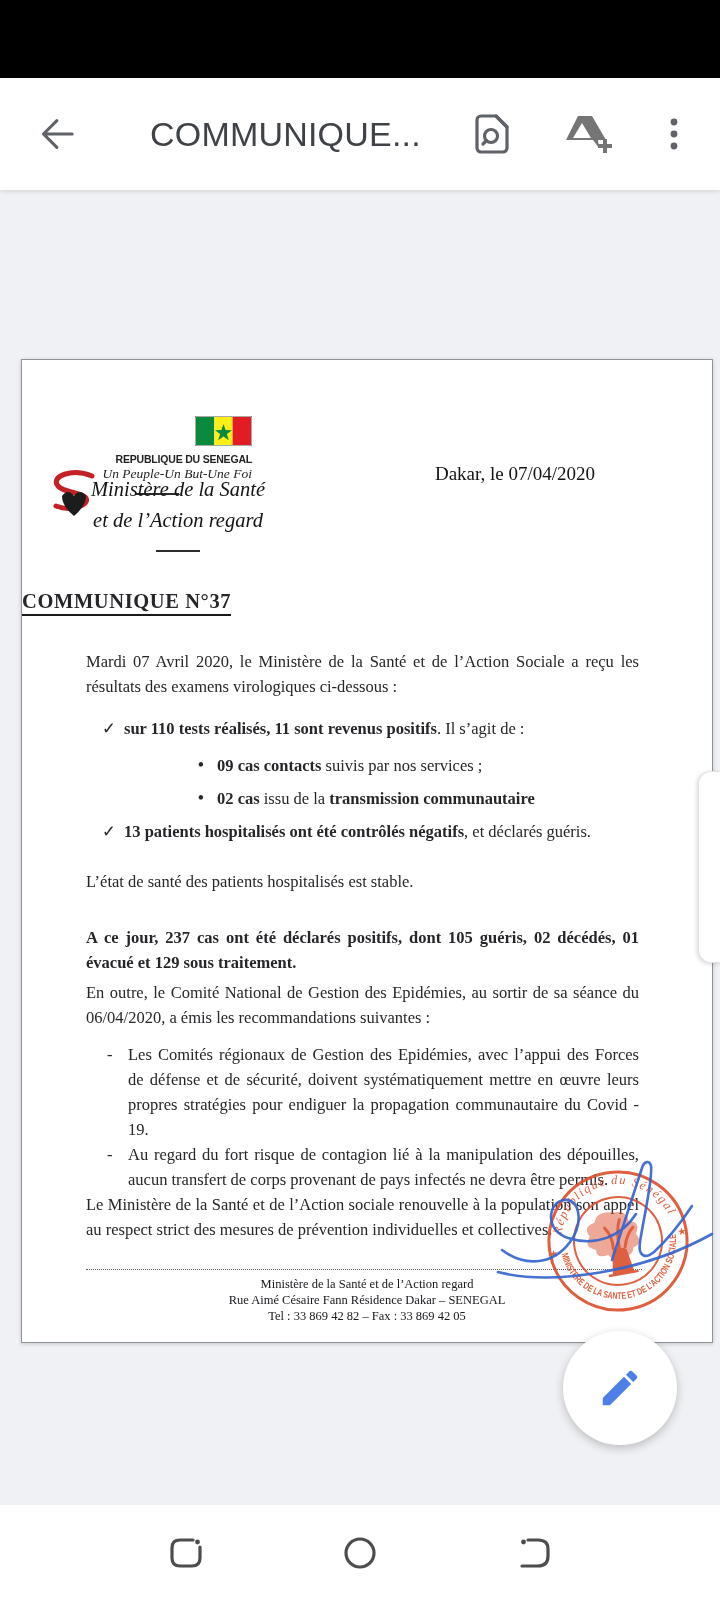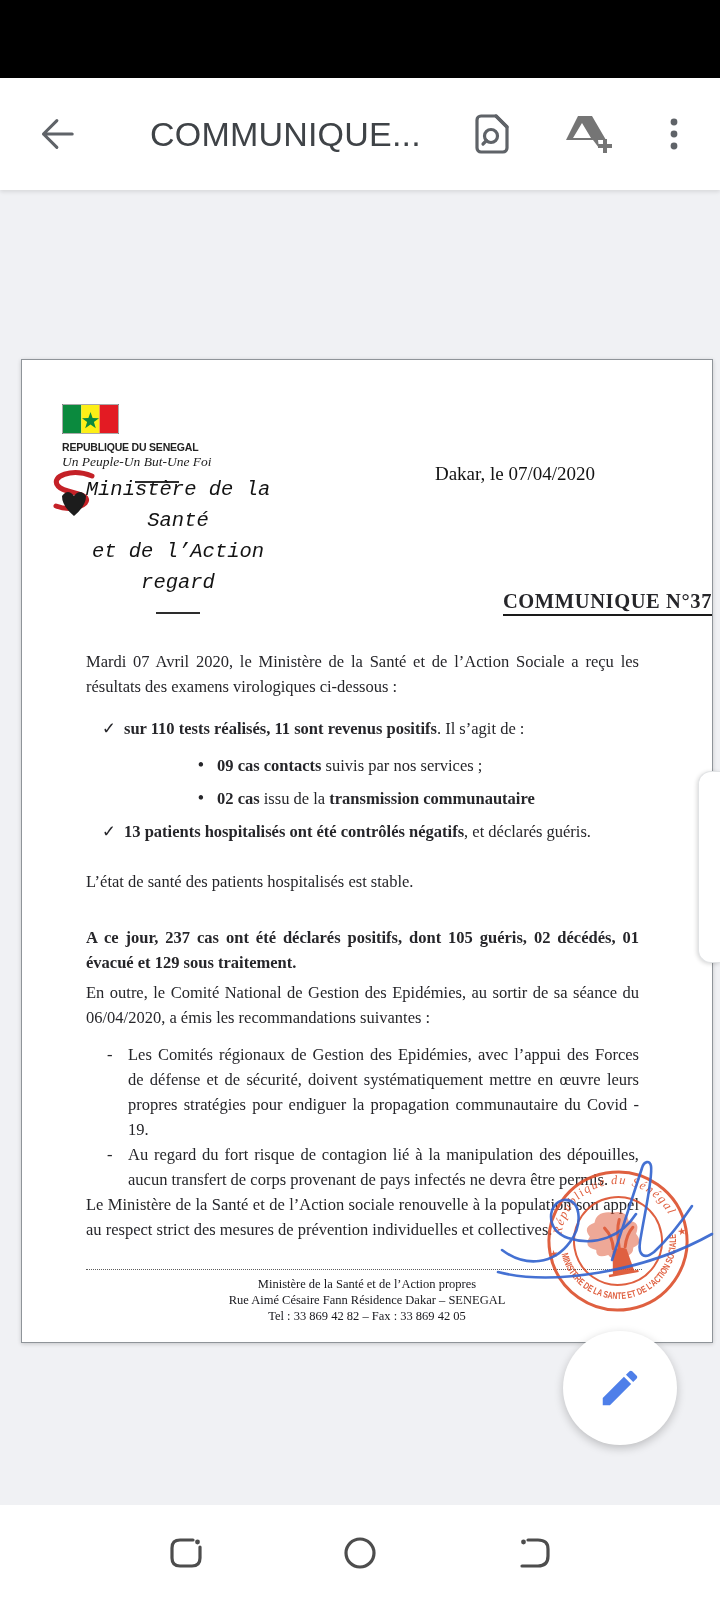--- a/index.html
+++ b/index.html
@@ -18,35 +18,35 @@
              white-space:nowrap;overflow:hidden;max-width:300px;}
   .app-actions{margin-left:auto;display:flex;align-items:center;gap:44px;padding-right:28px;}
   .appbar-icon{stroke:#5f6368;fill:none;stroke-width:3.2;stroke-linecap:round;stroke-linejoin:round;}
 
   
   .page{position:absolute;left:21px;top:359px;width:690px;height:982px;background:#fff;
         border:1px solid #8f9499;box-shadow:0 1px 4px rgba(0,0,0,.18);z-index:5;
         font-family:"Liberation Serif","DejaVu Serif",serif;color:#26262a;}
 
   
-  .coat{position:absolute;left:40px;top:44px;width:190px;text-align:left;}
+  .coat{position:absolute;left:40px;top:56px;width:190px;text-align:right;}
   .flag{display:inline-block;}
   .republic{margin-top:3px;font-family:"Liberation Sans",sans-serif;font-weight:bold;
             font-size:10.5px;letter-spacing:-.2px;color:#222;}
   .motto{font-style:italic;font-size:13.5px;margin-top:1px;color:#1d1d1d;}
   .mini-rule{width:44px;height:2px;background:#2d2d2d;margin:11px auto 0;}
   .ministry-logo{position:absolute;left:20px;top:110px;}
   .ministry{position:absolute;left:58px;top:114px;width:196px;text-align:center;
-            font-style:italic;font-size:20.5px;line-height:31px;color:#131313;font-family:Liberation Mono, monospace;}
+            font-style:italic;font-size:20.5px;line-height:31px;color:#131313;}
   .ministry .mini-rule{margin-top:14px;}
   .doc-date{position:absolute;left:388px;top:103px;width:210px;text-align:center;
             font-size:19px;color:#131313;}
 
   
-  .doc-title{position:absolute;left:0;top:230px;width:100%;text-align:right;}
+  .doc-title{position:absolute;left:0;top:230px;width:100%;text-align:left;}
   .doc-title span{font-size:20.5px;font-weight:bold;letter-spacing:.6px;
                   border-bottom:2.5px solid #1a1a1a;padding-bottom:2px;}
 
   
   .doc-body{position:absolute;left:64px;top:289px;width:553px;
             font-size:16.5px;line-height:25px;text-align:justify;}
   .blk{position:relative;}
   .b{font-weight:bold;}
   .blk-p{margin:0 0 17px;}
   .blk-check{padding-left:38px;margin:0 0 12px;}
@@ -166,21 +166,21 @@
         <div class="blk blk-p"><span>L’état de santé des patients hospitalisés est stable.</span></div>
         <div class="blk blk-p"><span class="b">A ce jour, 237 cas ont été déclarés positifs, dont 105 guéris, 02 décédés, 01 évacué et 129 sous traitement.</span></div>
         <div class="blk blk-p"><span>En outre, le Comité National de Gestion des Epidémies, au sortir de sa séance du 06/04/2020, a émis les recommandations suivantes :</span></div>
         <div class="blk blk-dash"><span class="marker">-</span><span>Les Comités régionaux de Gestion des Epidémies, avec l’appui des Forces de défense et de sécurité, doivent systématiquement mettre en œuvre leurs propres stratégies pour endiguer la propagation communautaire du Covid - 19.</span></div>
         <div class="blk blk-dash"><span class="marker">-</span><span>Au regard du fort risque de contagion lié à la manipulation des dépouilles, aucun transfert de corps provenant de pays infectés ne devra être permis.</span></div>
         <div class="blk blk-p"><span>Le Ministère de la Santé et de l’Action sociale renouvelle à la population son appel au respect strict des mesures de prévention individuelles et collectives.</span></div>
       </div>
 
     <div class="footer-rule"></div>
     <div class="doc-footer">
-      <div>Ministère de la Santé et de l’Action propres</div>
+      <div>Ministère de la Santé et de l’Action regard</div>
       <div>Rue Aimé Césaire Fann Résidence Dakar – SENEGAL</div>
       <div>Tel : 33 869 42 82 – Fax : 33 869 42 05</div>
     </div>
 
     <svg class="stamp" width="170" height="170" viewBox="0 0 170 170">
       <g transform="rotate(-10 85 85)" stroke="#dc4f2c" fill="none">
         <circle cx="85" cy="85" r="69" stroke-width="3"></circle>
         <circle cx="85" cy="85" r="44" stroke-width="2"></circle>
         <defs>
           <path id="arcTop" d="M28,85 A57,57 0 1 1 142,85"></path>

